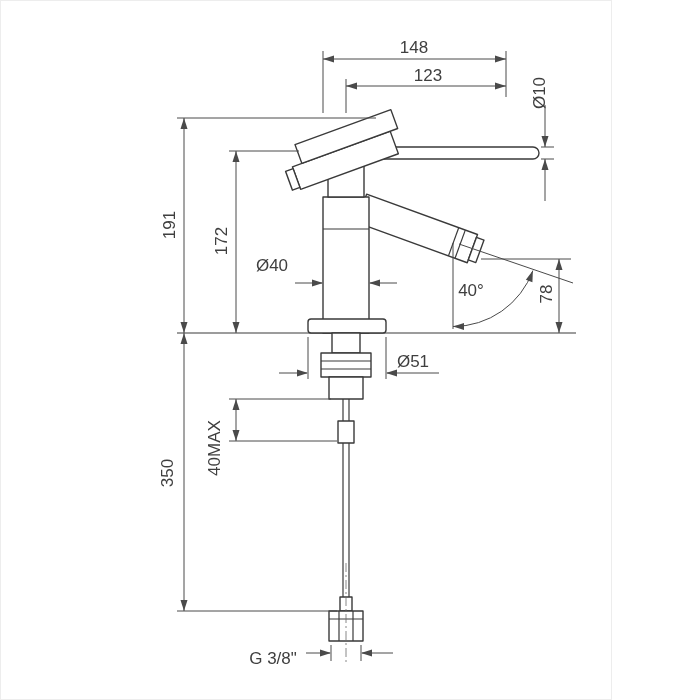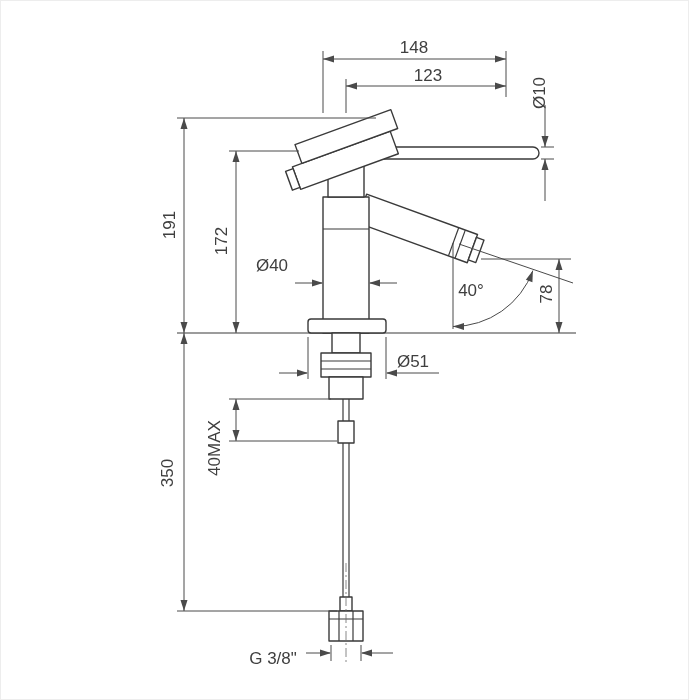--- a/index.html
+++ b/index.html
@@ -1,17 +1,17 @@
 <!DOCTYPE html>
 <html><head>
 <meta charset="utf-8">
 <style>
   html,body{margin:0;padding:0;background:#fff;}
   .canvas{
-    width:689px;height:700px;position:relative;background:#ffffff;
+    width:612px;height:700px;position:relative;background:#ffffff;
     border:1px solid #ededed;box-sizing:border-box;
     font-family:"Liberation Sans", sans-serif;
   }
   svg{display:block;}
   .part{fill:#ffffff;stroke:#3a3a3a;stroke-width:1.4;stroke-linejoin:round;}
   .partline{fill:none;stroke:#3a3a3a;stroke-width:1.2;}
   .dim{fill:none;stroke:#4a4a4a;stroke-width:1;}
   .arr{fill:#4a4a4a;stroke:none;}
   .dimtxt{font:17px "Liberation Sans", sans-serif;fill:#3f3f3f;}
   .cline{fill:none;stroke:#6a6a6a;stroke-width:0.8;stroke-dasharray:9 3 2 3;}

